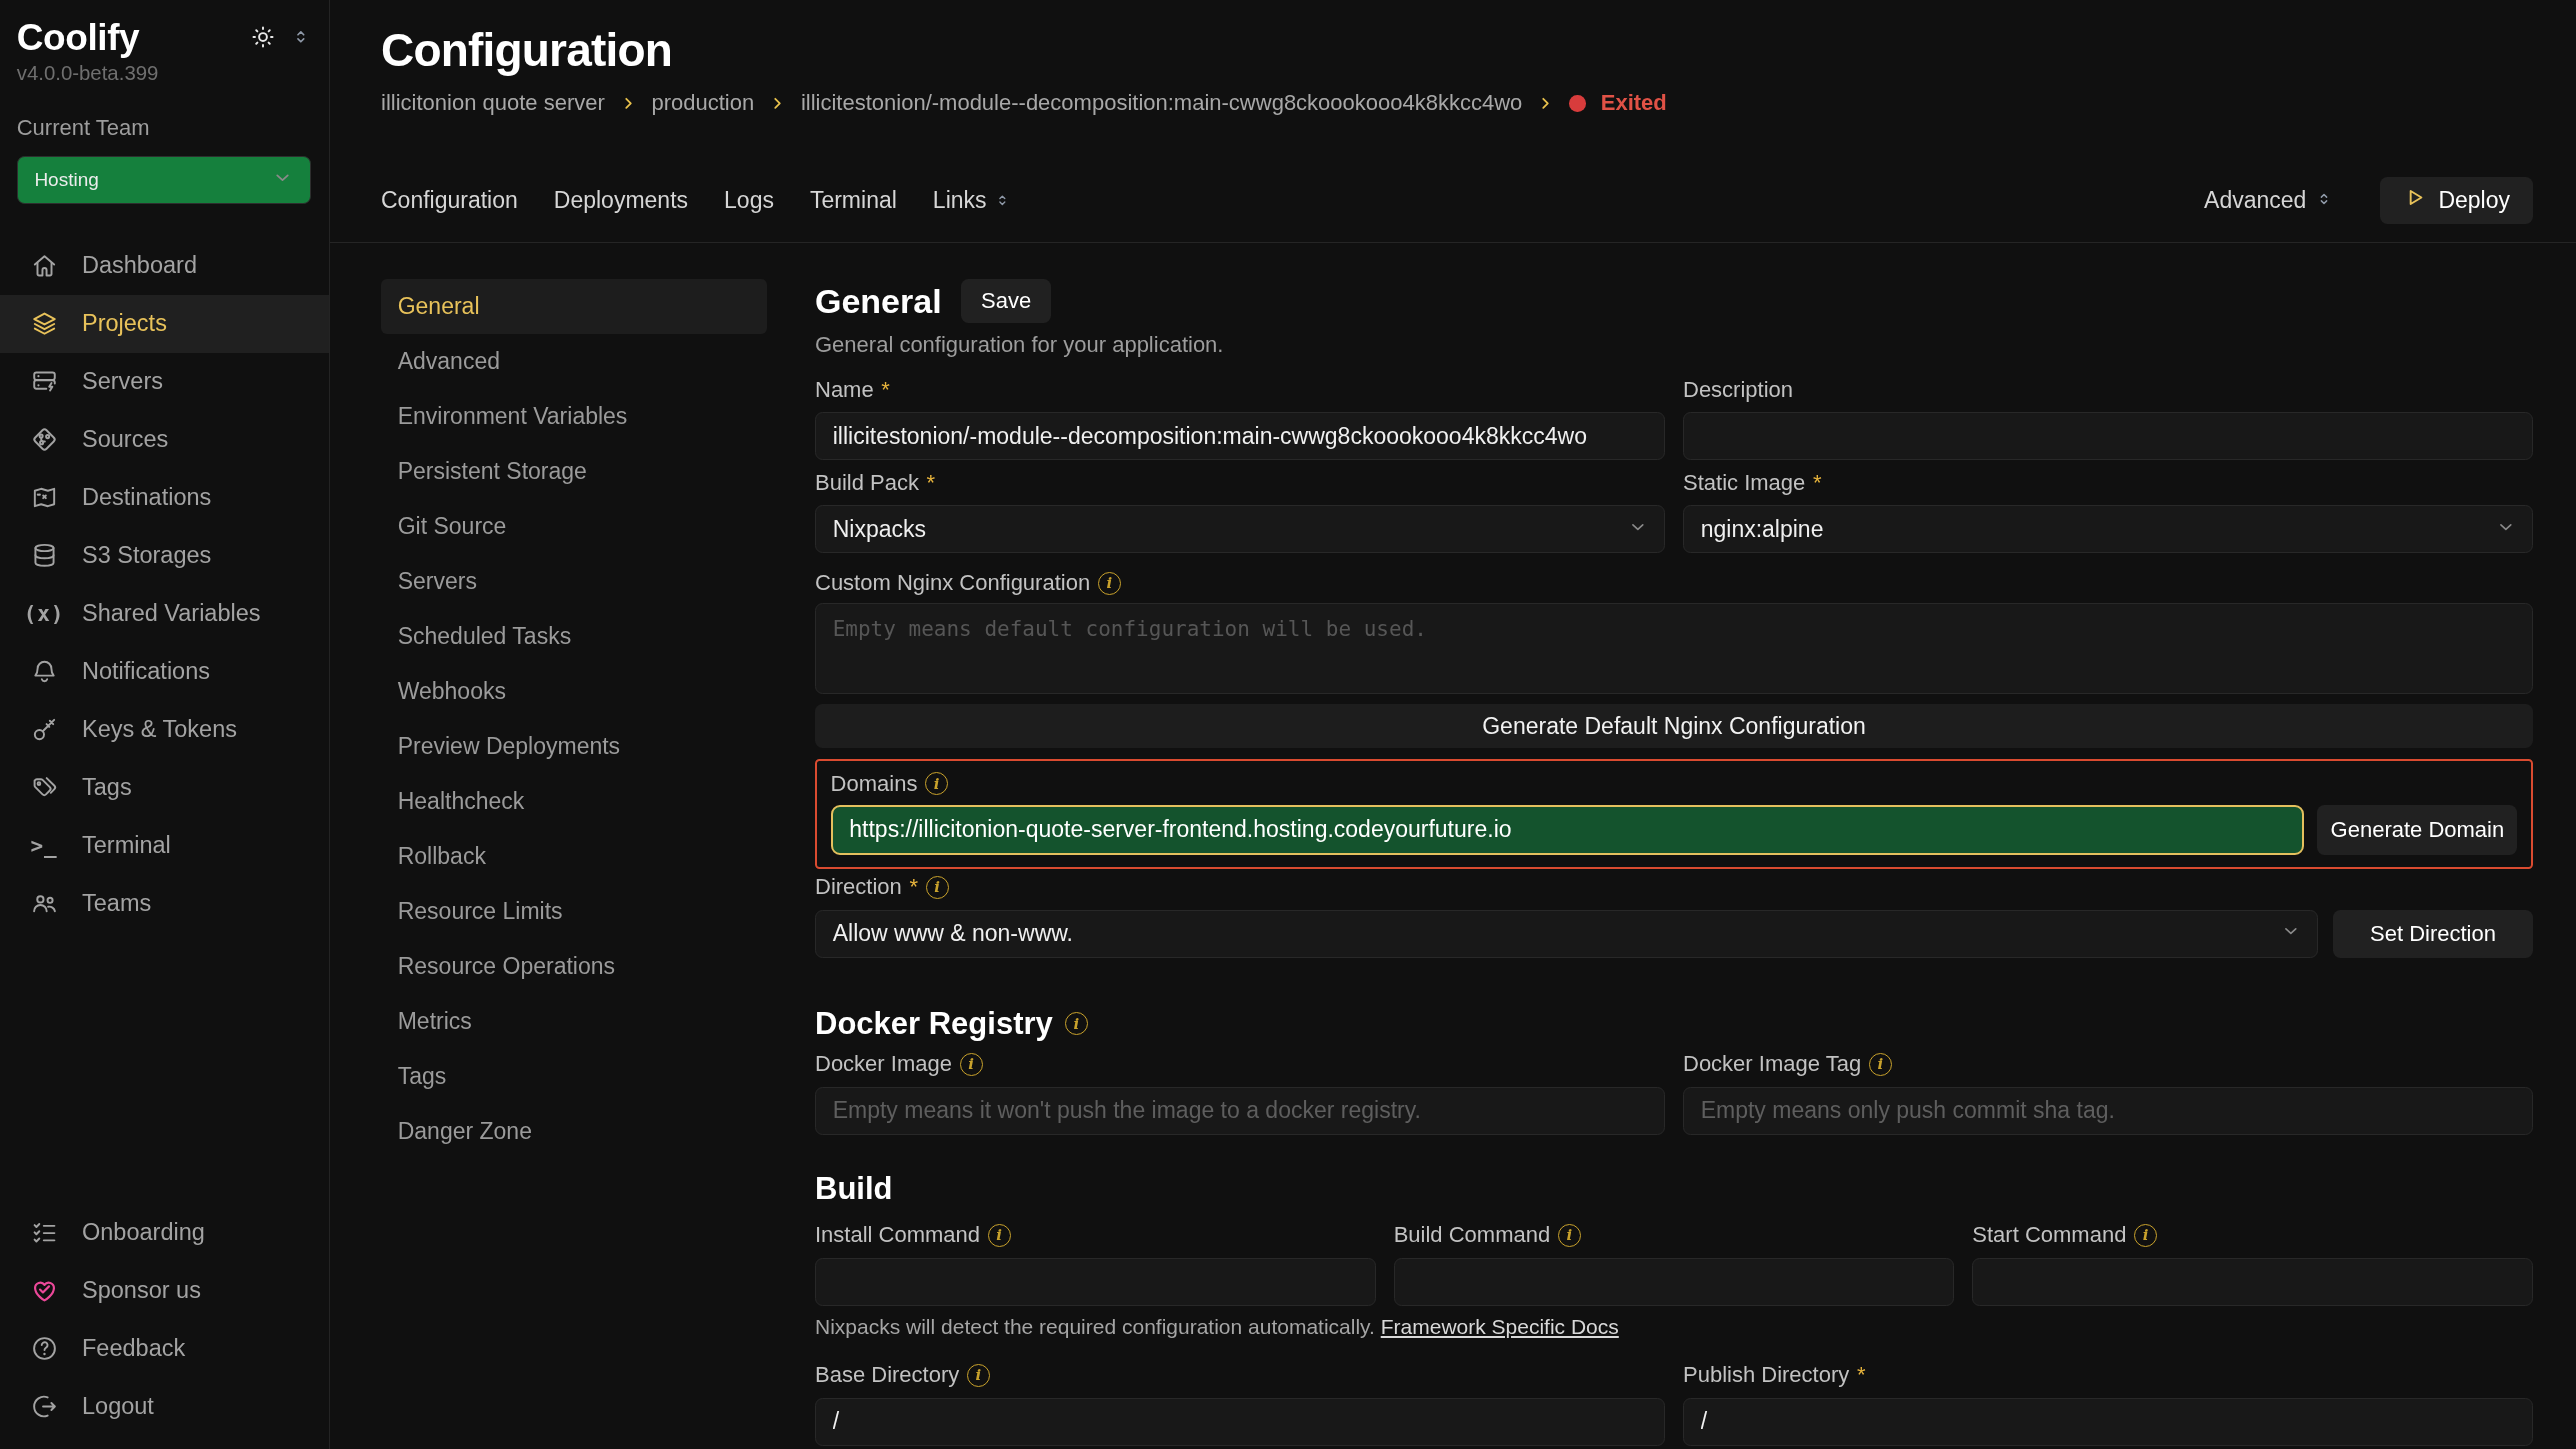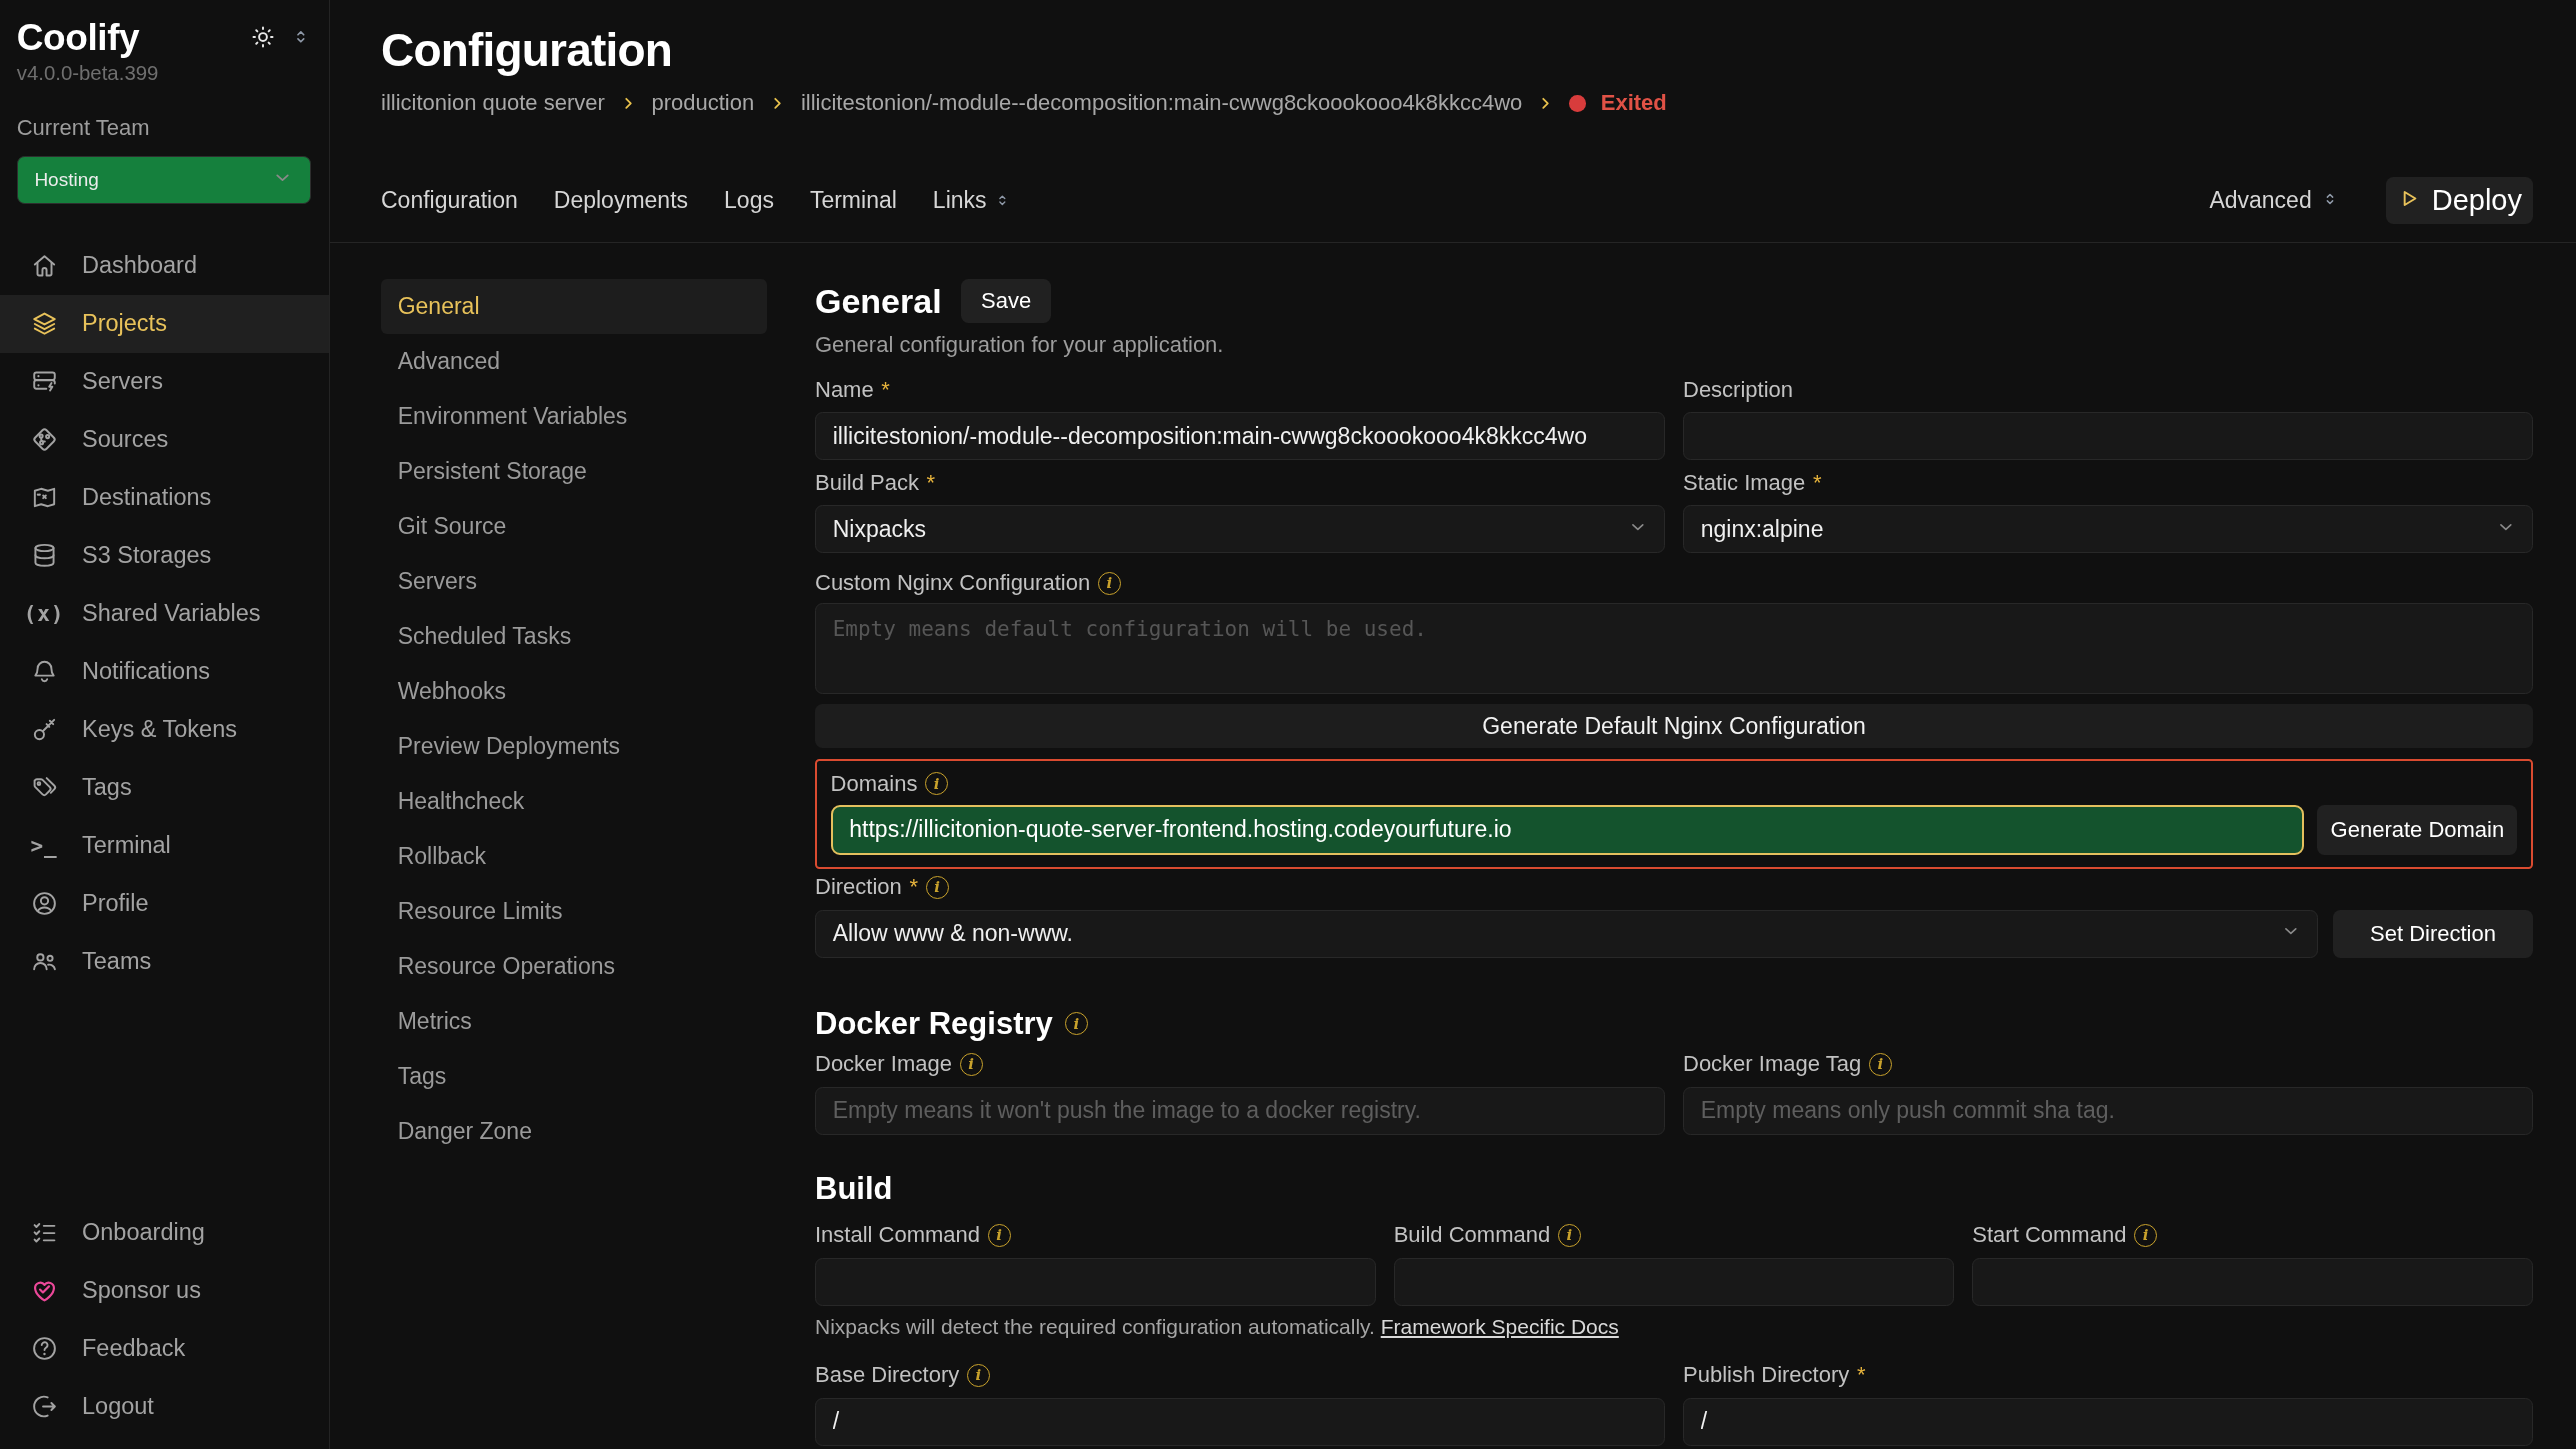--- a/index.html
+++ b/index.html
@@ -48,21 +48,21 @@
   .status-dot { width:16.7px; height:16.7px; border-radius:50%; background:#d83c3c; flex:none; }
   .status-text { color:#e05246; font-weight:700; }
 
   .tabbar { margin-top:61px; display:flex; align-items:center; gap:36px; padding-bottom:18px; }
   .tab { font-size:23px; color:#d6d6d6; text-decoration:none; cursor:pointer;
          display:flex; align-items:center; gap:7.6px; }
   .tab-right { margin-left:auto; display:flex; align-items:center; gap:47px; }
   .advanced { display:flex; align-items:center; gap:9px; font-size:23px; color:#d6d6d6; cursor:pointer; }
   .btn { background:#212121; border:none; border-radius:7.6px; color:#fff; cursor:pointer;
          font-family:inherit; font-size:22px; }
-  .deploy { height:47px; display:flex; align-items:center; gap:12px; padding:0 11px; font-size:29px; }
+  .deploy { height:47px; display:flex; align-items:center; gap:12px; padding:0 23px; font-size:23px; }
 
   
   .content { flex:1; display:flex; padding:36px 43px 0 51px; min-height:0; }
   .subnav { width:386px; flex:none; display:flex; flex-direction:column; }
   .subnav a { height:55px; display:flex; align-items:center; padding:0 16.7px; font-size:23px;
               color:#9b9b9b; text-decoration:none; border-radius:6px; cursor:pointer; }
   .subnav a.active { background:#1d1d1d; color:var(--accent,#e8c25a); }
 
   .form { flex:1; margin-left:48px; max-width:1719px; }
   .sec-head { display:flex; align-items:center; gap:19.7px; }
@@ -245,30 +245,20 @@
               <path d="M13.8 4.2l6.4 6.4a2 2 0 0 1 0 2.8l-3 3"></path>
           </svg>
         </span>
         <span>Tags</span>
       </a>
       <a class="sb-item">
         <span class="ic">
             <span class="txt-ic">&gt;_</span>
           </span>
         <span>Terminal</span>
-      </a>
-      <a class="sb-item">
-        <span class="ic">
-          <svg width="29" height="29" viewBox="0 0 24 24" fill="none" stroke="currentColor" stroke-width="1.6" stroke-linecap="round" stroke-linejoin="round">
-            <circle cx="12" cy="12" r="8.6"></circle>
-              <circle cx="12" cy="9.8" r="3"></circle>
-              <path d="M6.3 18.2a7 7 0 0 1 11.4 0"></path>
-          </svg>
-        </span>
-        <span>Profile</span>
       </a>
       <a class="sb-item">
         <span class="ic">
           <svg width="29" height="29" viewBox="0 0 24 24" fill="none" stroke="currentColor" stroke-width="1.6" stroke-linecap="round" stroke-linejoin="round">
             <circle cx="8.6" cy="8.6" r="2.6"></circle>
               <path d="M3.4 18.4a5.2 5.2 0 0 1 10.4 0"></path>
             <circle cx="16.6" cy="9.4" r="2.1"></circle>
               <path d="M15 14.7a4.7 4.7 0 0 1 5.6 3.7"></path>
           </svg>
         </span>

